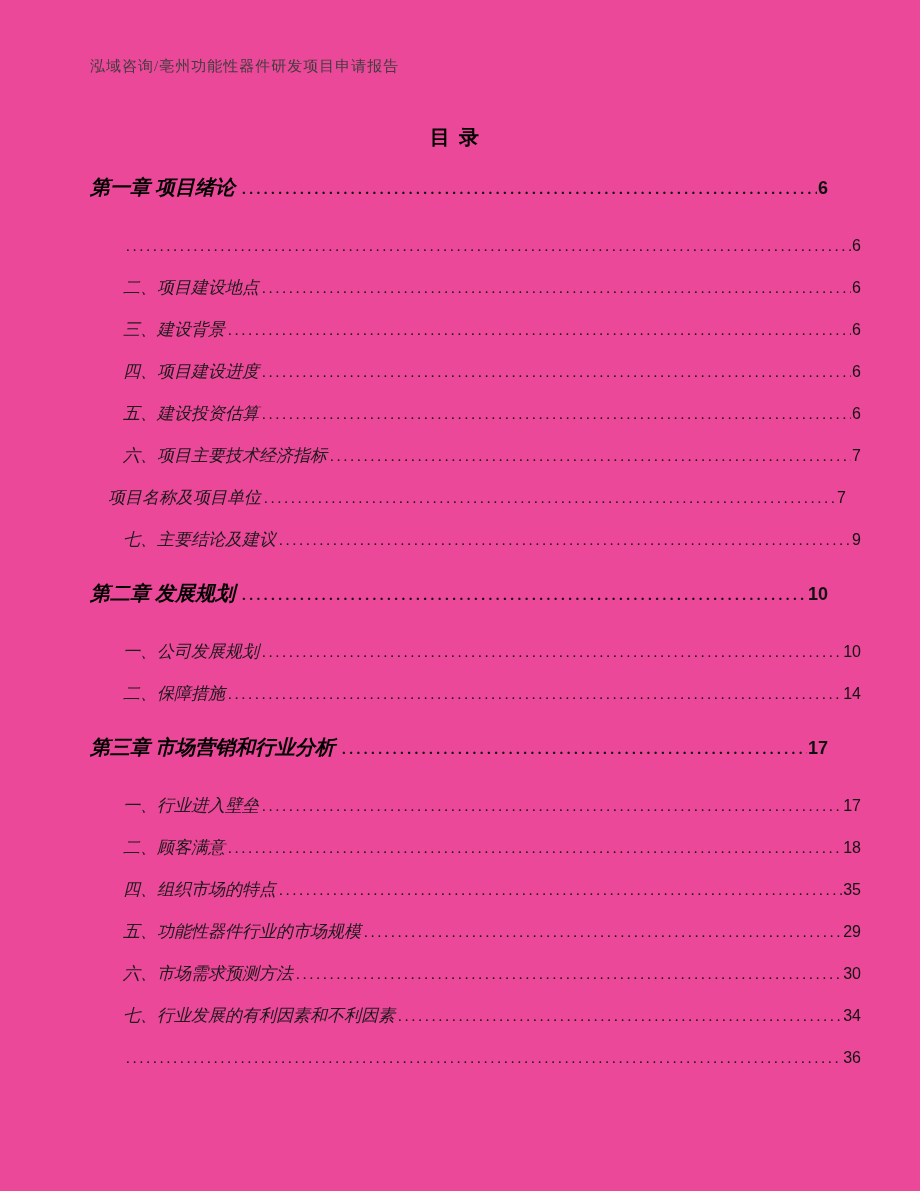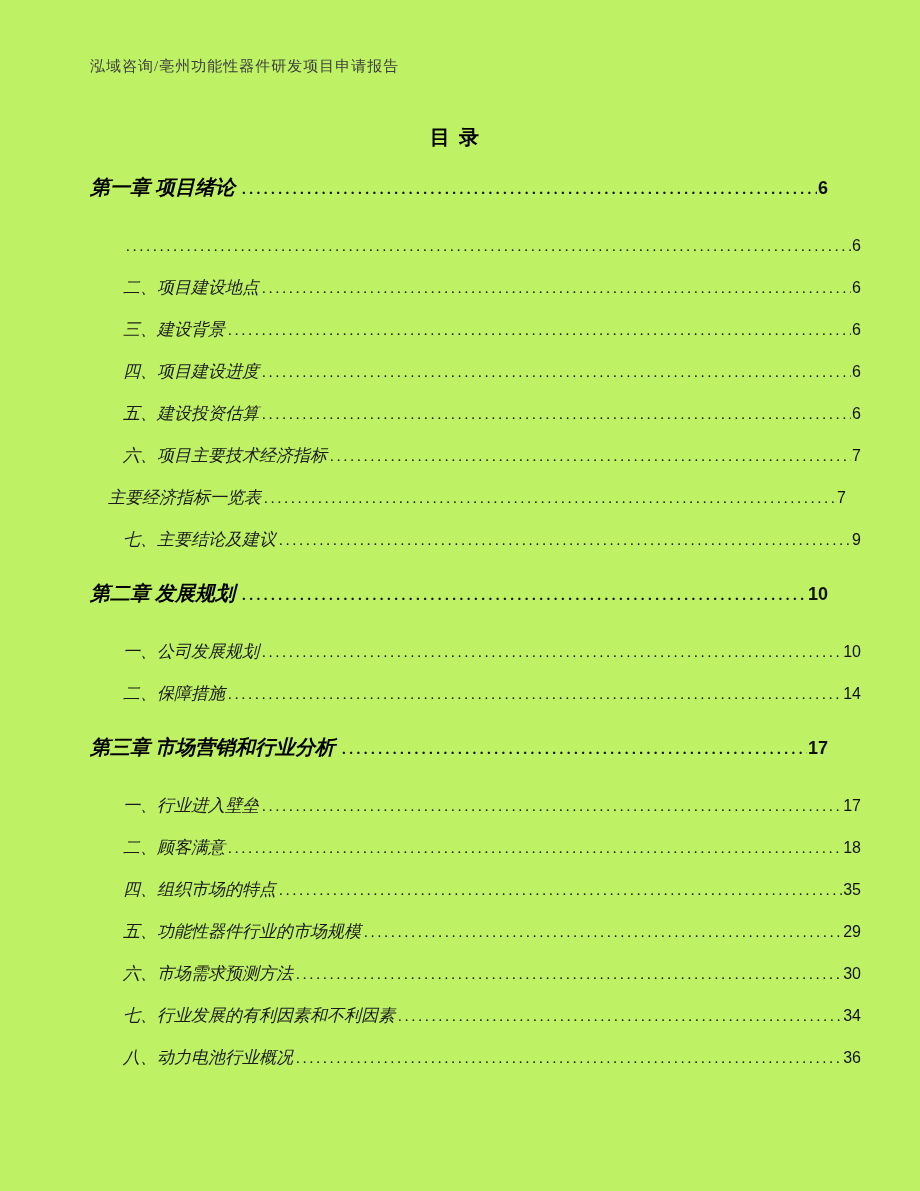--- a/index.html
+++ b/index.html
@@ -12,21 +12,21 @@
     height: 1191px;
     overflow: hidden;
     font-family: "Liberation Serif", "DejaVu Serif", serif;
     color: #1a1a1a;
   }
   .page {
     box-sizing: border-box;
     width: 920px;
     height: 1191px;
     padding: 55px 92px 0 90px;
-    background: #bef264;
+    background: #ec4899;
   }
   .doc-header {
     font-size: 15px;
     line-height: 22px;
     color: #3d3d3d;
     letter-spacing: 1px;
   }
   .doc-title {
     margin: 42px 0 12px 0;
     text-align: center;
@@ -141,21 +141,21 @@
     <span class="toc-page">6</span>
   </div>
 
   <div class="toc-row level-section">
     <span class="toc-label">六、项目主要技术经济指标</span>
     <span class="toc-dots" aria-hidden="true"></span>
     <span class="toc-page">7</span>
   </div>
 
   <div class="toc-row level-sub">
-    <span class="toc-label">主要经济指标一览表</span>
+    <span class="toc-label">项目名称及项目单位</span>
     <span class="toc-dots" aria-hidden="true"></span>
     <span class="toc-page">7</span>
   </div>
 
   <div class="toc-row level-section">
     <span class="toc-label">七、主要结论及建议</span>
     <span class="toc-dots" aria-hidden="true"></span>
     <span class="toc-page">9</span>
   </div>
 
@@ -214,18 +214,17 @@
     <span class="toc-page">30</span>
   </div>
 
   <div class="toc-row level-section">
     <span class="toc-label">七、行业发展的有利因素和不利因素</span>
     <span class="toc-dots" aria-hidden="true"></span>
     <span class="toc-page">34</span>
   </div>
 
   <div class="toc-row level-section">
-    <span class="toc-label">八、动力电池行业概况</span>
     <span class="toc-dots" aria-hidden="true"></span>
     <span class="toc-page">36</span>
   </div>
 </div>
 </div>
 
 </body></html>

